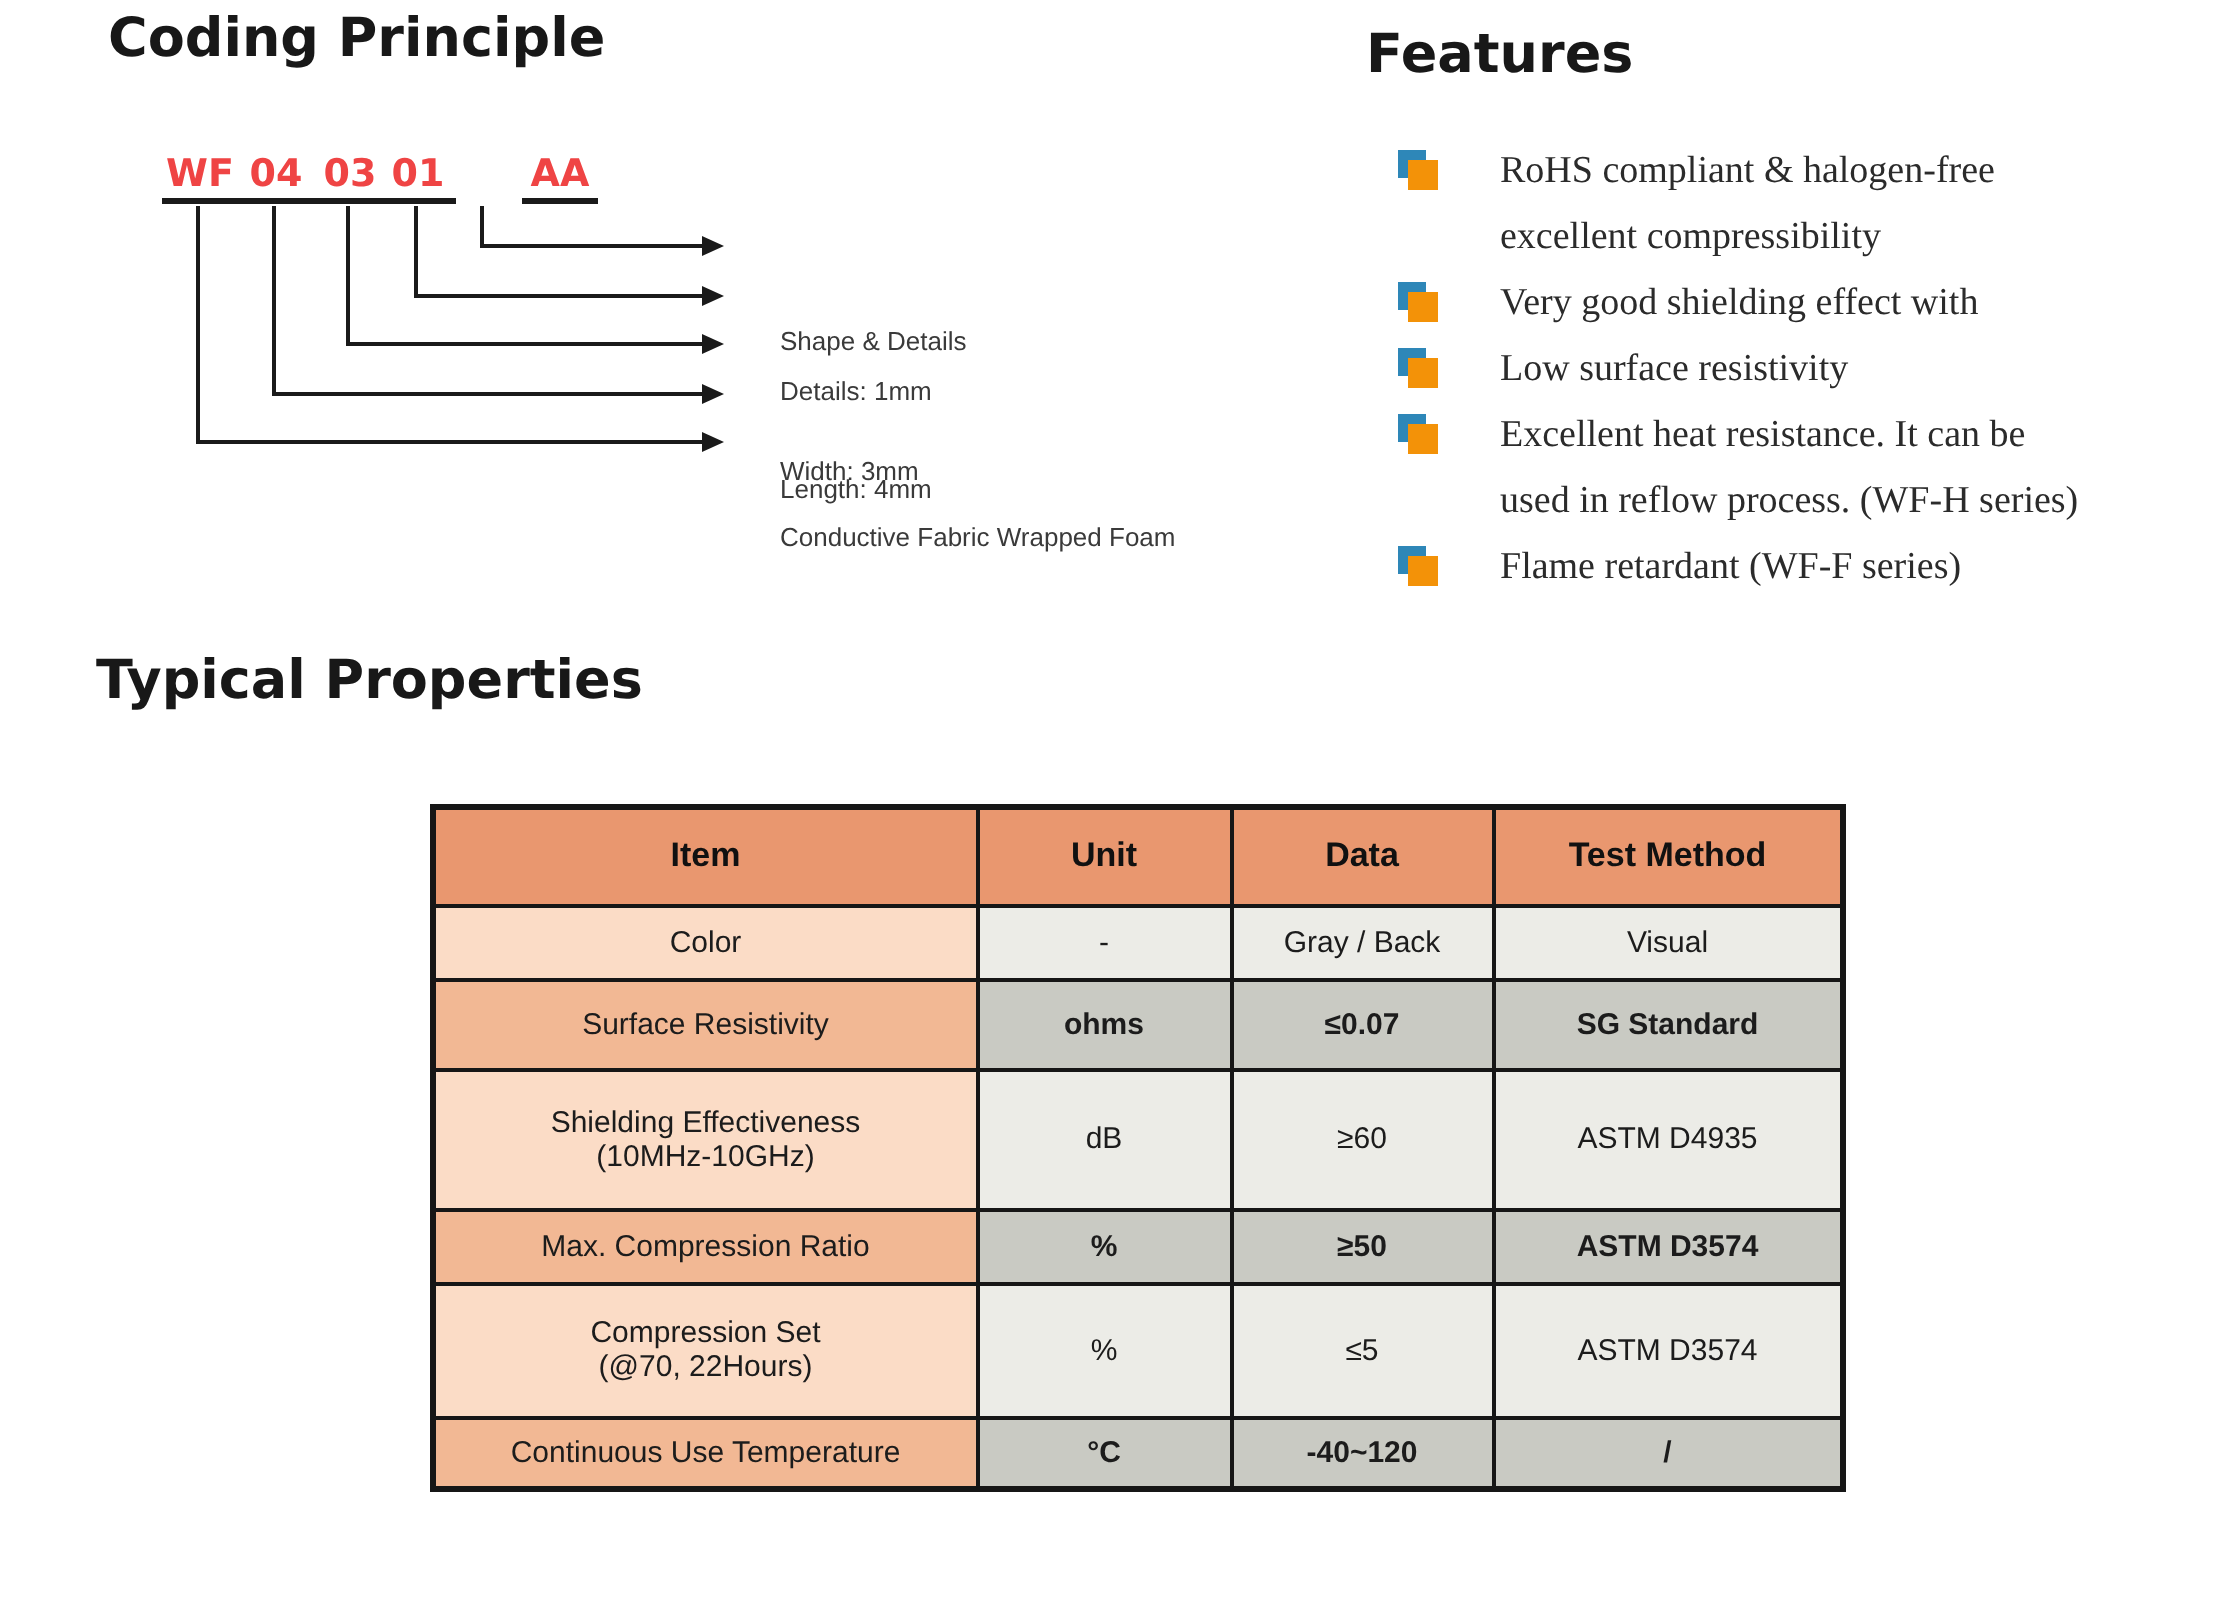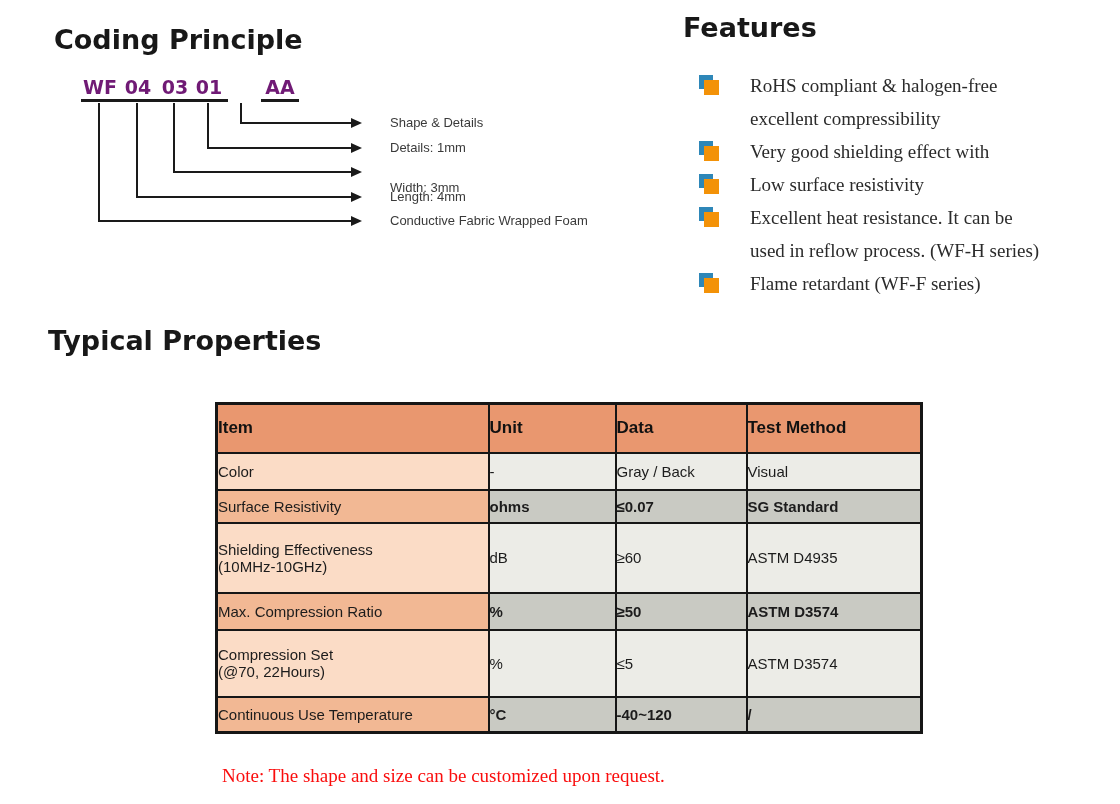--- a/index.html
+++ b/index.html
@@ -23,41 +23,42 @@
   }
   
   .code-part {
     position: absolute;
     top: 76px;
     width: 38px;
     text-align: center;
     font-family: "DejaVu Sans", sans-serif;
     font-weight: bold;
     font-size: 19px;
-    color: #701a75;
+    color: #ef4444;
     border-bottom: 3px solid #1a1a1a;
     padding-bottom: 0px;
     line-height: 23px;
   }
   .vline { position: absolute; width: 2px; background: #1a1a1a; top: 103px; }
   .hline { position: absolute; height: 2px; background: #1a1a1a; }
   .arrowhead {
     position: absolute;
     width: 0; height: 0;
     border-top: 5px solid transparent;
     border-bottom: 5px solid transparent;
     border-left: 11px solid #1a1a1a;
   }
   .diagram-label {
     position: absolute;
     left: 390px;
     font-size: 13px;
     color: #3a3a3a;
     white-space: nowrap;
     font-family: "Liberation Sans", sans-serif;
+    margin-top: 48px;
   }
   
   .features-list { position: absolute; left: 683px; top: 69px; width: 420px; }
   .feature-row { position: relative; height: 33px; }
   .feature-text {
     margin-left: 67px;
     font-family: "Liberation Serif", serif;
     font-size: 19px;
     line-height: 33px;
     color: #2b2b2b;
@@ -71,61 +72,61 @@
     position: absolute;
     left: 215px;
     top: 402px;
     border-collapse: collapse;
     table-layout: fixed;
     width: 705px;
     font-family: "Liberation Sans", sans-serif;
   }
   .props-table td, .props-table th {
     border: 2px solid #161616;
-    text-align: left;
+    text-align: center;
     vertical-align: middle;
     font-size: 15px;
     color: #1c1c1c;
     white-space: pre-line;
   }
   .props-table { border: 3px solid #161616; }
   .props-table thead th {
     background: #E9976F;
     font-weight: bold;
     font-size: 17px;
     color: #111111;
     height: 49px;
   }
   .item-light { background: #FBDCC6; }
   .item-dark  { background: #F2B894; }
   .cell-light { background: #ECECE7; }
   .cell-dark  { background: #C9CAC3; font-weight: bold; }
   tbody tr:nth-child(1) { height: 37px; }
-  tbody tr:nth-child(2) { height: 33px; }
+  tbody tr:nth-child(2) { height: 45px; }
   tbody tr:nth-child(3) { height: 70px; }
   tbody tr:nth-child(4) { height: 37px; }
   tbody tr:nth-child(5) { height: 67px; margin-top: 32px; }
   tbody tr:nth-child(6) { height: 36px; }
   
   .note {
     position: absolute;
     left: 222px;
     top: 765px;
     font-family: "Liberation Serif", serif;
     font-size: 19px;
     color: #FA0D0D;
     white-space: nowrap;
   }
 </style>
 </head>
 <body>
 
 <div class="page">
 
-  <div class="h-title" style="left:54px; top:24px;">Coding Principle</div>
+  <div class="h-title" style="left:54px; top:4px;">Coding Principle</div>
 
   <div>
 
     <div class="code-part" style="left:81px;">WF</div>
     <div class="code-part" style="left:119px;">04</div>
     <div class="code-part" style="left:156px;">03</div>
     <div class="code-part" style="left:190px;">01</div>
     <div class="code-part" style="left:224px;margin-left:37px;">AA</div>
 
     <div class="vline" style="left:240px; height:21px;"></div>
@@ -251,15 +252,14 @@
       </tr>
       <tr>
         <td class="item-dark">Continuous Use Temperature</td>
         <td class="cell-dark">°C</td>
         <td class="cell-dark">-40~120</td>
         <td class="cell-dark">/</td>
       </tr>
     </tbody>
   </table>
 
-  <div class="note">Note: The shape and size can be customized upon request.</div>
 
 </div>
 
 </body></html>

